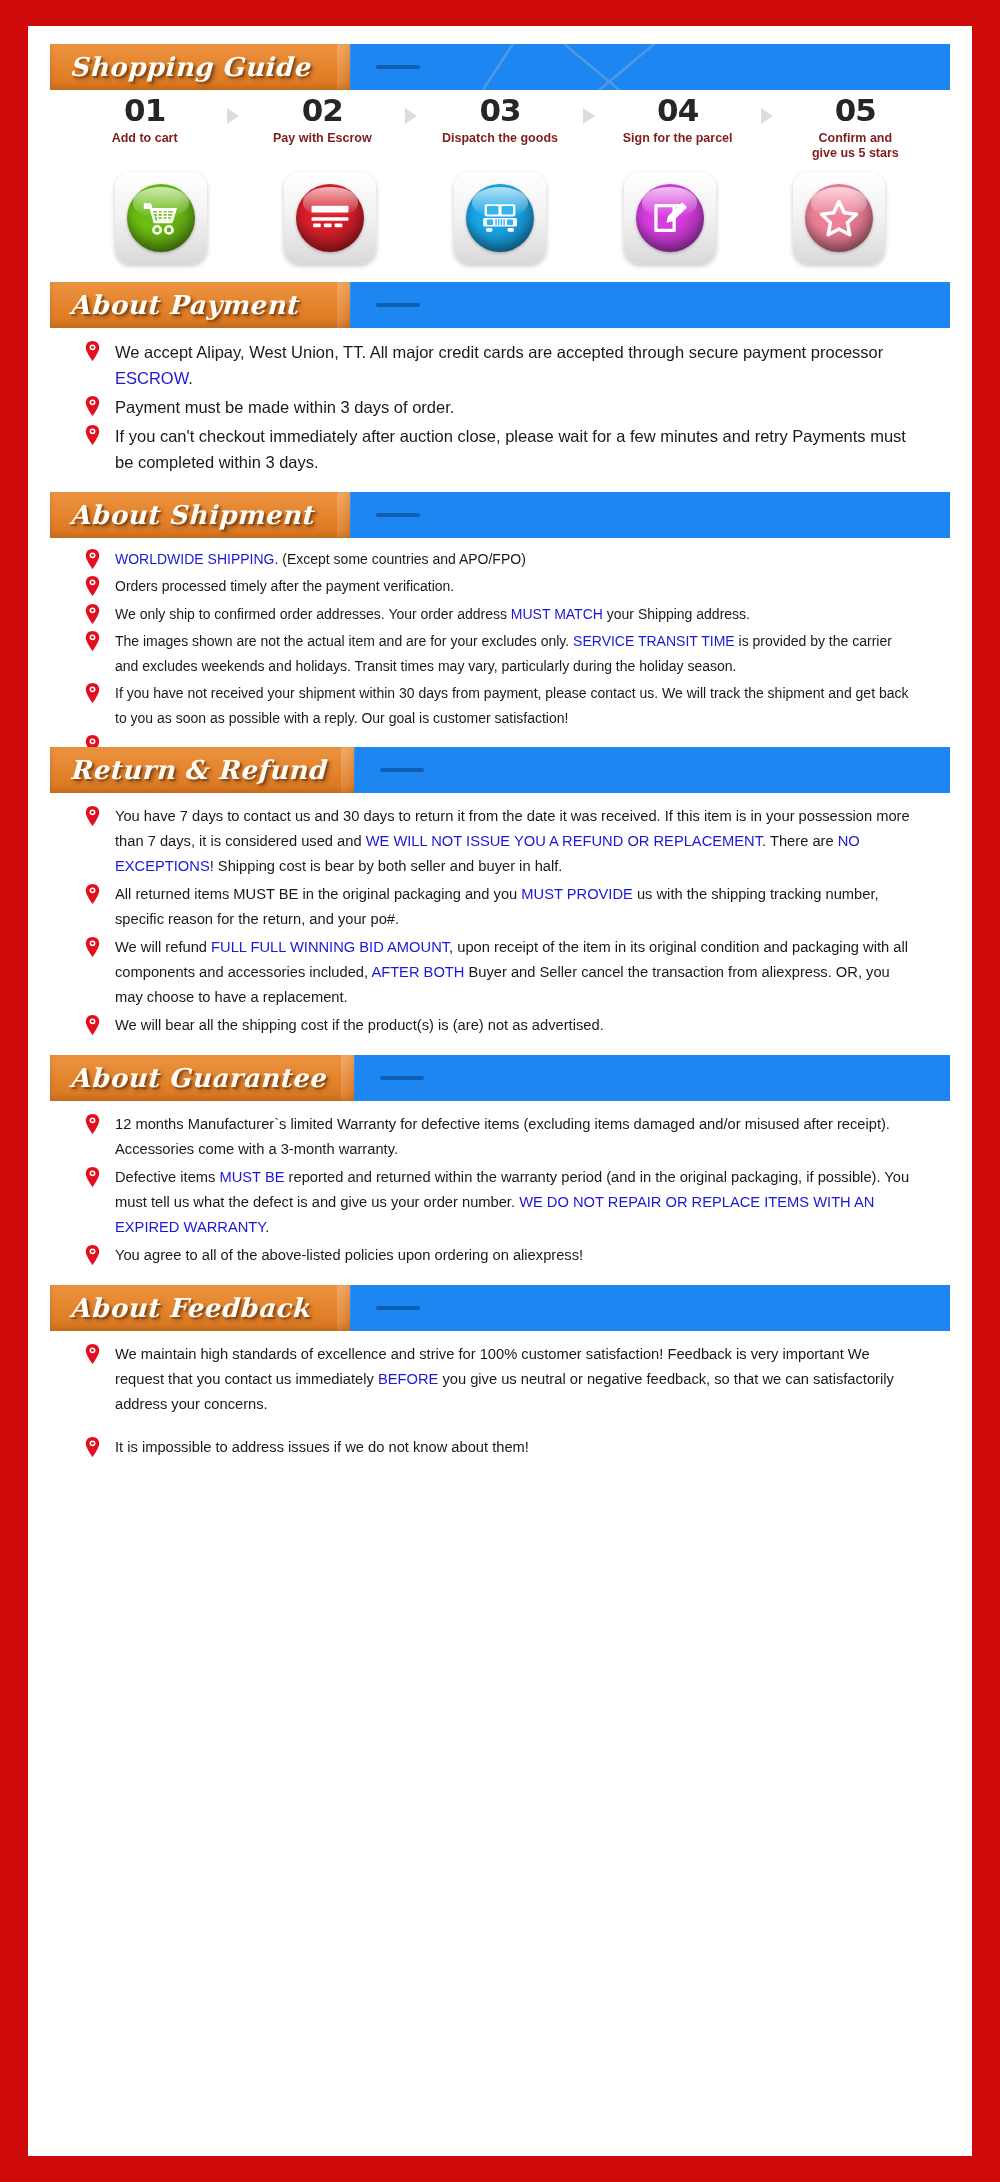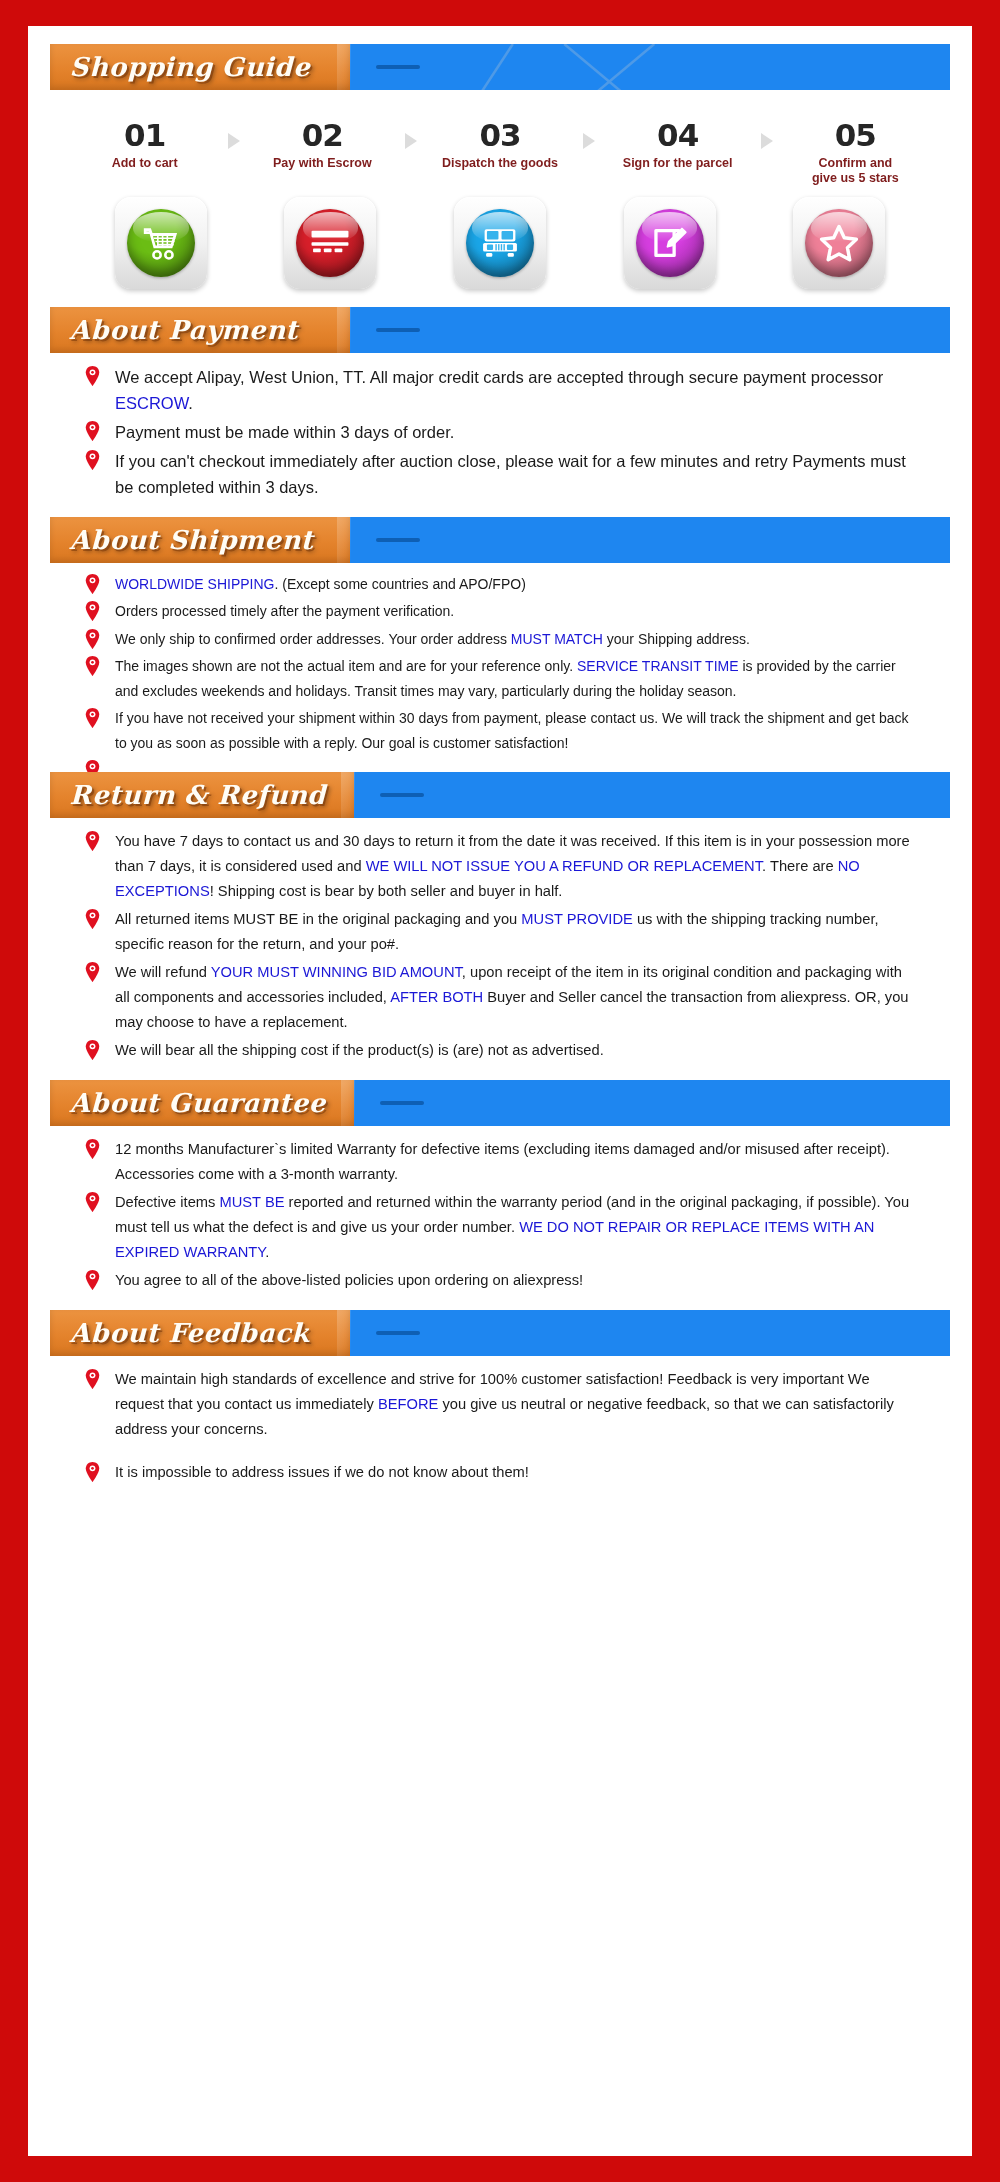--- a/index.html
+++ b/index.html
@@ -62,22 +62,22 @@
   .bar .wm {
     position:absolute; inset:0;
     pointer-events:none;
     opacity:.45;
   }
 
   
   .steps {
     display:flex;
     align-items:flex-start;
-    justify-content:flex-end;
-    padding:29px 26px 4px 26px;
+    justify-content:space-between;
+    padding:4px 26px 4px 26px;
   }
   .step { width:17%; text-align:center; position:relative; }
   .step .num {
     font-family:"DejaVu Sans", sans-serif;
     font-weight:bold;
     font-size:31px;
     color:#262626;
     line-height:1.05;
     letter-spacing:-1px;
   }
@@ -307,21 +307,21 @@
             </svg><span>Orders processed timely after the payment verification.</span></li>
           <li><svg class="pin" viewBox="0 0 16 22">
               <path d="M8 0C3.8 0 .6 3.1.6 7.1.6 12.3 8 22 8 22s7.4-9.7 7.4-14.9C15.4 3.1 12.2 0 8 0z" fill="#e01020"></path>
               <circle cx="8" cy="7" r="3.2" fill="#fff"></circle>
               <circle cx="8" cy="7" r="1.5" fill="#e01020"></circle>
             </svg><span>We only ship to confirmed order addresses. Your order address </span><span class="blue">MUST MATCH</span><span> your Shipping address.</span></li>
           <li><svg class="pin" viewBox="0 0 16 22">
               <path d="M8 0C3.8 0 .6 3.1.6 7.1.6 12.3 8 22 8 22s7.4-9.7 7.4-14.9C15.4 3.1 12.2 0 8 0z" fill="#e01020"></path>
               <circle cx="8" cy="7" r="3.2" fill="#fff"></circle>
               <circle cx="8" cy="7" r="1.5" fill="#e01020"></circle>
-            </svg><span>The images shown are not the actual item and are for your reference only. </span><span class="blue">SERVICE TRANSIT TIME</span><span> is provided by the carrier and excludes weekends and holidays. Transit times may vary, particularly during the holiday season.</span></li>
+            </svg><span>The images shown are not the actual item and are for your excludes only. </span><span class="blue">SERVICE TRANSIT TIME</span><span> is provided by the carrier and excludes weekends and holidays. Transit times may vary, particularly during the holiday season.</span></li>
           <li><svg class="pin" viewBox="0 0 16 22">
               <path d="M8 0C3.8 0 .6 3.1.6 7.1.6 12.3 8 22 8 22s7.4-9.7 7.4-14.9C15.4 3.1 12.2 0 8 0z" fill="#e01020"></path>
               <circle cx="8" cy="7" r="3.2" fill="#fff"></circle>
               <circle cx="8" cy="7" r="1.5" fill="#e01020"></circle>
             </svg><span>If you have not received your shipment within 30 days from payment, please contact us. We will track the shipment and get back to you as soon as possible with a reply. Our goal is customer satisfaction!</span></li>
           <li><svg class="pin" viewBox="0 0 16 22">
               <path d="M8 0C3.8 0 .6 3.1.6 7.1.6 12.3 8 22 8 22s7.4-9.7 7.4-14.9C15.4 3.1 12.2 0 8 0z" fill="#e01020"></path>
               <circle cx="8" cy="7" r="3.2" fill="#fff"></circle>
               <circle cx="8" cy="7" r="1.5" fill="#e01020"></circle>
             </svg></li>
@@ -343,21 +343,21 @@
             </svg><span>You have 7 days to contact us and 30 days to return it from the date it was received. If this item is in your possession more than 7 days, it is considered used and </span><span class="blue">WE WILL NOT ISSUE YOU A REFUND OR REPLACEMENT</span><span>. There are </span><span class="blue">NO EXCEPTIONS</span><span>! Shipping cost is bear by both seller and buyer in half.</span></li>
           <li><svg class="pin" viewBox="0 0 16 22">
               <path d="M8 0C3.8 0 .6 3.1.6 7.1.6 12.3 8 22 8 22s7.4-9.7 7.4-14.9C15.4 3.1 12.2 0 8 0z" fill="#e01020"></path>
               <circle cx="8" cy="7" r="3.2" fill="#fff"></circle>
               <circle cx="8" cy="7" r="1.5" fill="#e01020"></circle>
             </svg><span>All returned items MUST BE in the original packaging and you </span><span class="blue">MUST PROVIDE</span><span> us with the shipping tracking number, specific reason for the return, and your po#.</span></li>
           <li><svg class="pin" viewBox="0 0 16 22">
               <path d="M8 0C3.8 0 .6 3.1.6 7.1.6 12.3 8 22 8 22s7.4-9.7 7.4-14.9C15.4 3.1 12.2 0 8 0z" fill="#e01020"></path>
               <circle cx="8" cy="7" r="3.2" fill="#fff"></circle>
               <circle cx="8" cy="7" r="1.5" fill="#e01020"></circle>
-            </svg><span>We will refund </span><span class="blue">YOUR MUST WINNING BID AMOUNT</span><span>, upon receipt of the item in its original condition and packaging with all components and accessories included, </span><span class="blue">AFTER BOTH</span><span> Buyer and Seller cancel the transaction from aliexpress. OR, you may choose to have a replacement.</span></li>
+            </svg><span>We will refund </span><span class="blue">FULL FULL WINNING BID AMOUNT</span><span>, upon receipt of the item in its original condition and packaging with all components and accessories included, </span><span class="blue">AFTER BOTH</span><span> Buyer and Seller cancel the transaction from aliexpress. OR, you may choose to have a replacement.</span></li>
           <li><svg class="pin" viewBox="0 0 16 22">
               <path d="M8 0C3.8 0 .6 3.1.6 7.1.6 12.3 8 22 8 22s7.4-9.7 7.4-14.9C15.4 3.1 12.2 0 8 0z" fill="#e01020"></path>
               <circle cx="8" cy="7" r="3.2" fill="#fff"></circle>
               <circle cx="8" cy="7" r="1.5" fill="#e01020"></circle>
             </svg><span>We will bear all the shipping cost if the product(s) is (are) not as advertised.</span></li>
         </ul>
   </div>
 
   <div class="bar">
     <div class="tab">

